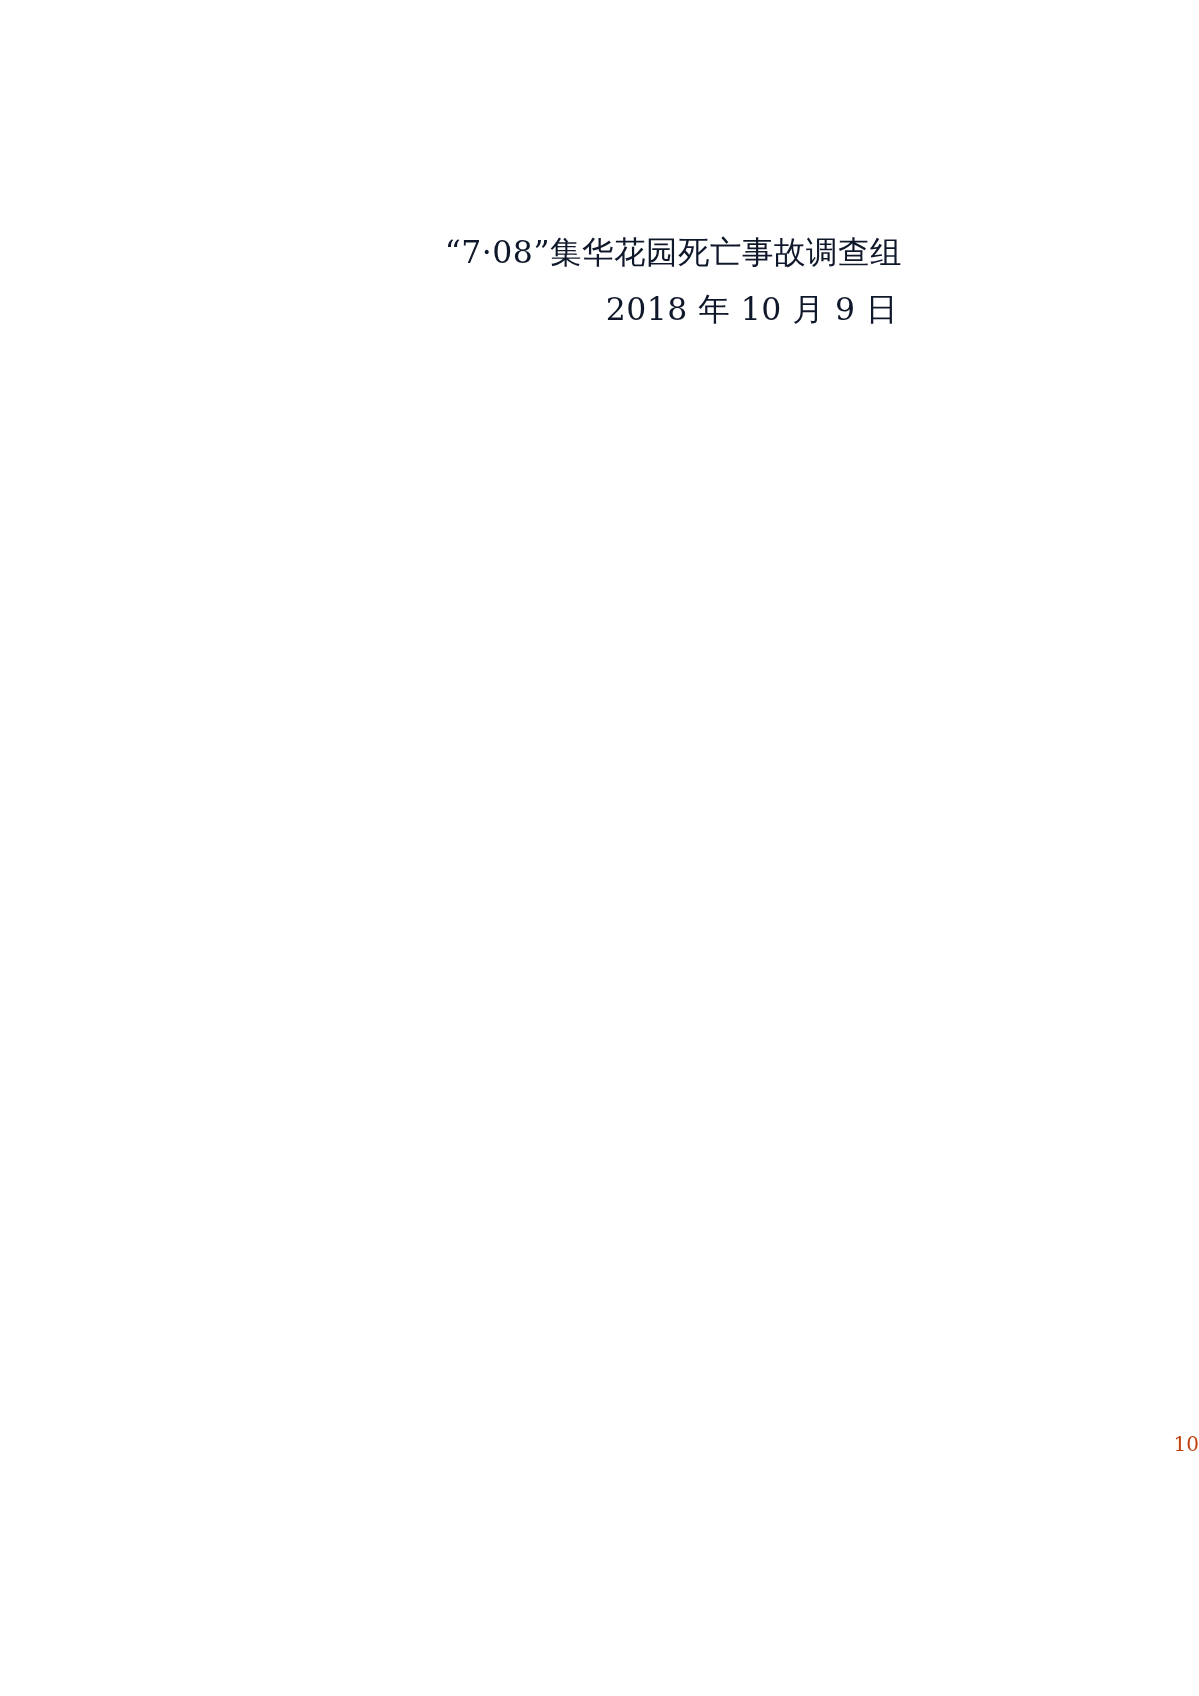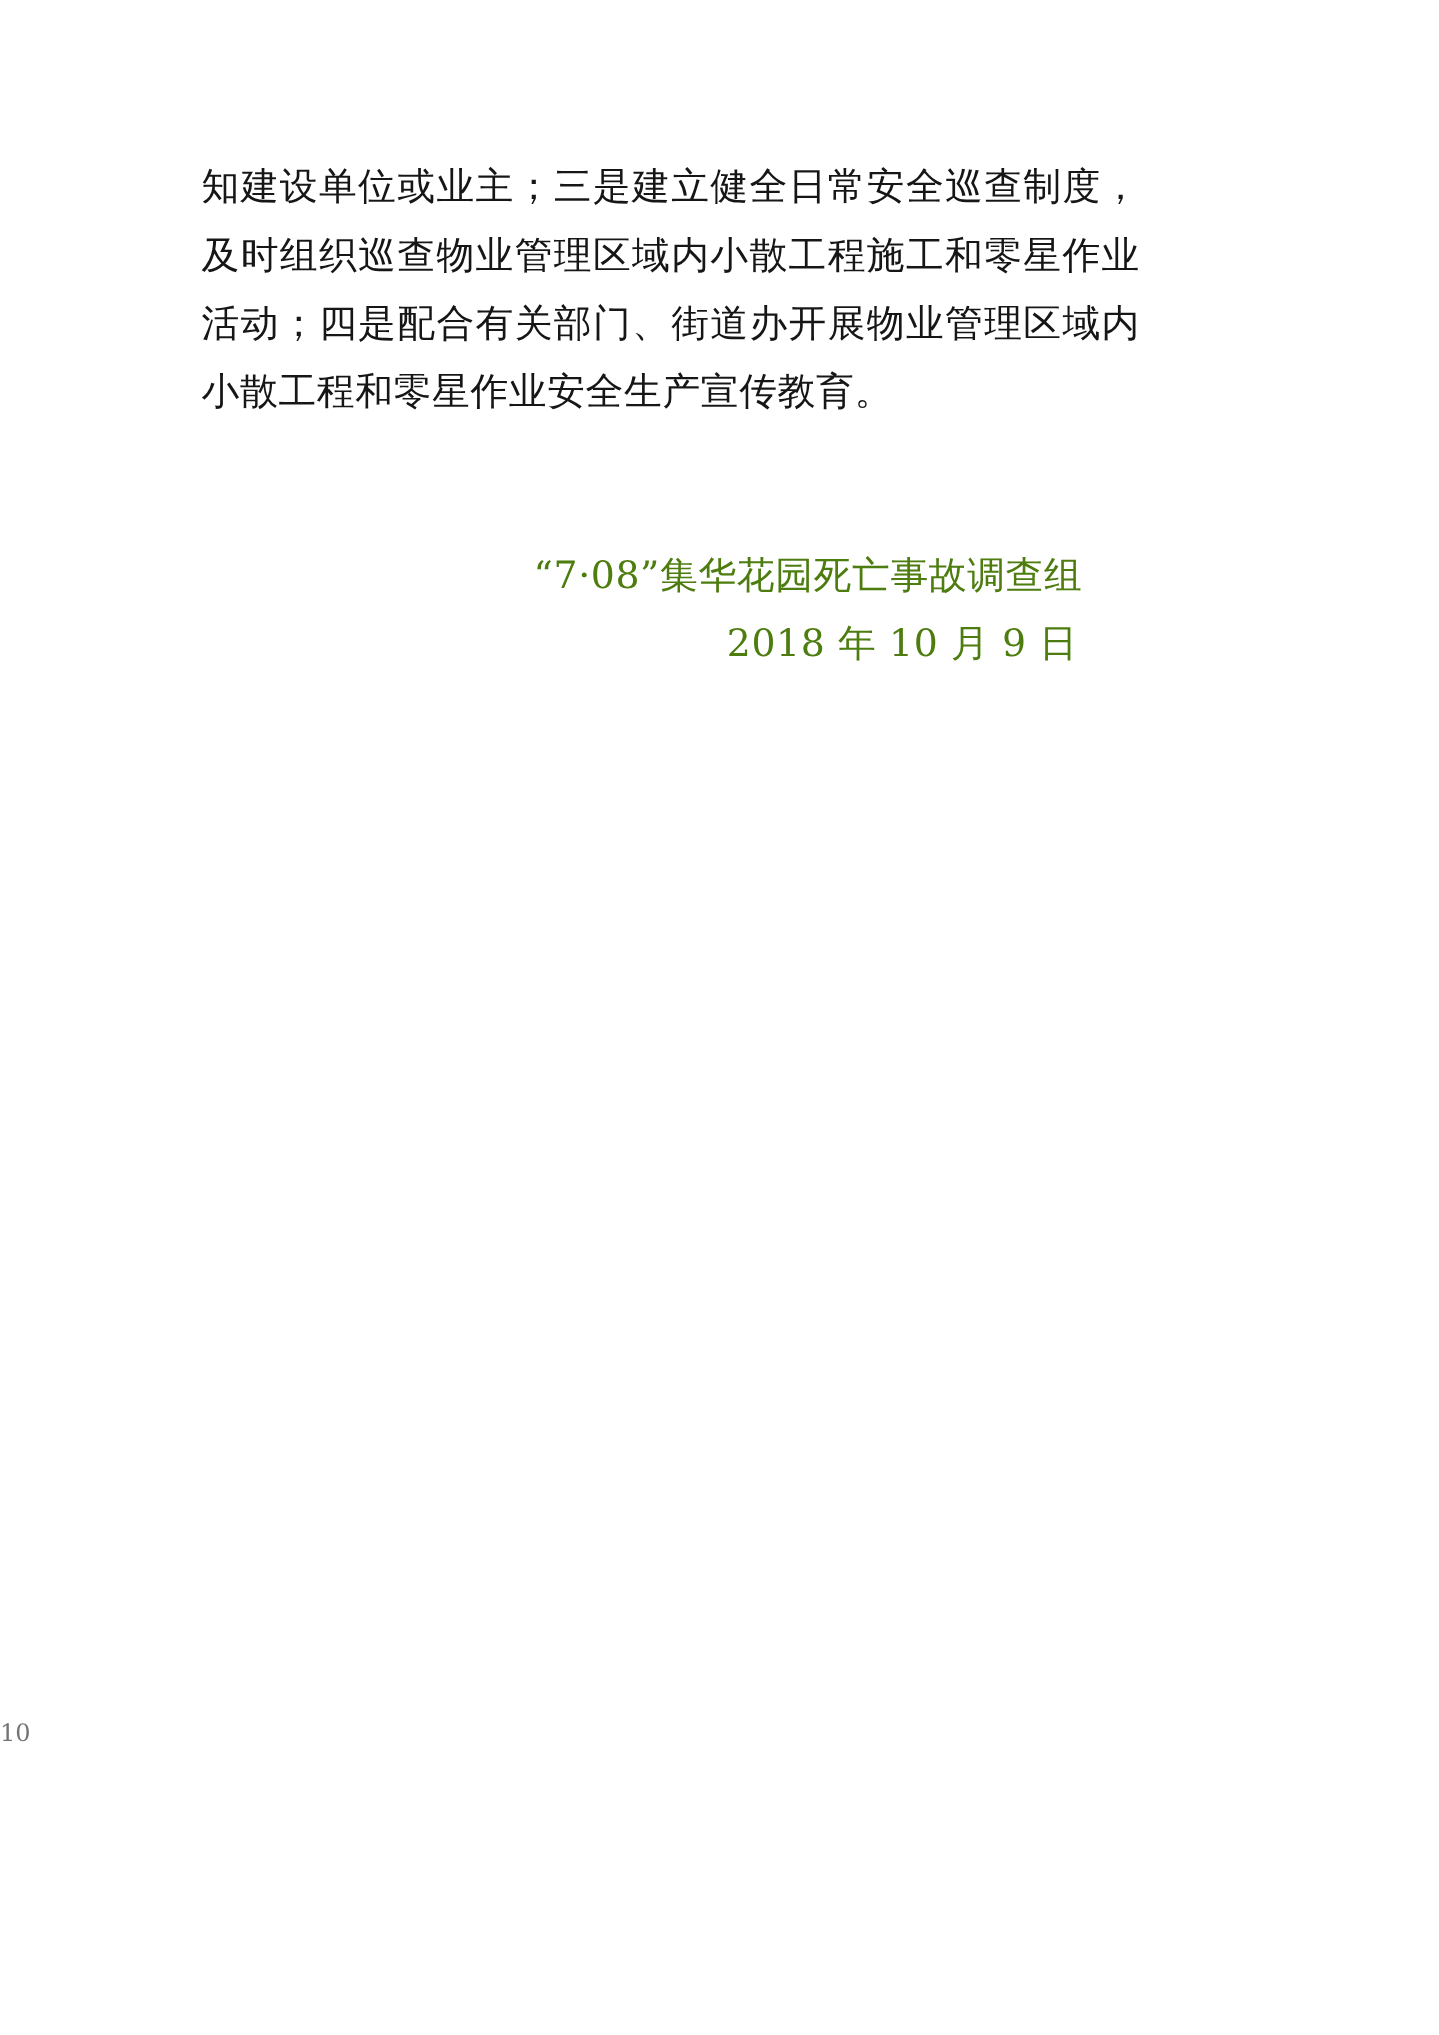--- a/index.html
+++ b/index.html
@@ -45,43 +45,42 @@
   .spacer-block {
     height: 96px;
   }
   .signature {
     margin: 0;
     font-size: 31.5px;
     line-height: 57px;
     letter-spacing: 0.5px;
     text-align: right;
     padding-right: 48px;
-    color: #4d7c0f;
+    color: #0f172a;
   }
   .signature.date {
     padding-right: 52px;
   }
   .page-number {
     position: absolute;
     left: 0;
     top: 1432px;
     width: 1199px;
-    text-align: left;
+    text-align: right;
     font-size: 20px;
     font-family: "DejaVu Serif", "Liberation Serif", serif;
-    color: #737373;
+    color: #c2410c;
   }
 </style>
 </head>
 <body>
 
 <div class="page">
   <div class="content">
 
-    <p class="para">知建设单位或业主；三是建立健全日常安全巡查制度，及时组织巡查物业管理区域内小散工程施工和零星作业活动；四是配合有关部门、街道办开展物业管理区域内小散工程和零星作业安全生产宣传教育。</p>
 
 
     <div class="spacer-block"></div>
 
     <p class="signature">“7·08”集华花园死亡事故调查组</p>
 
     <p class="signature date">2018 年 10 月 9 日</p>
 
   </div>
 

